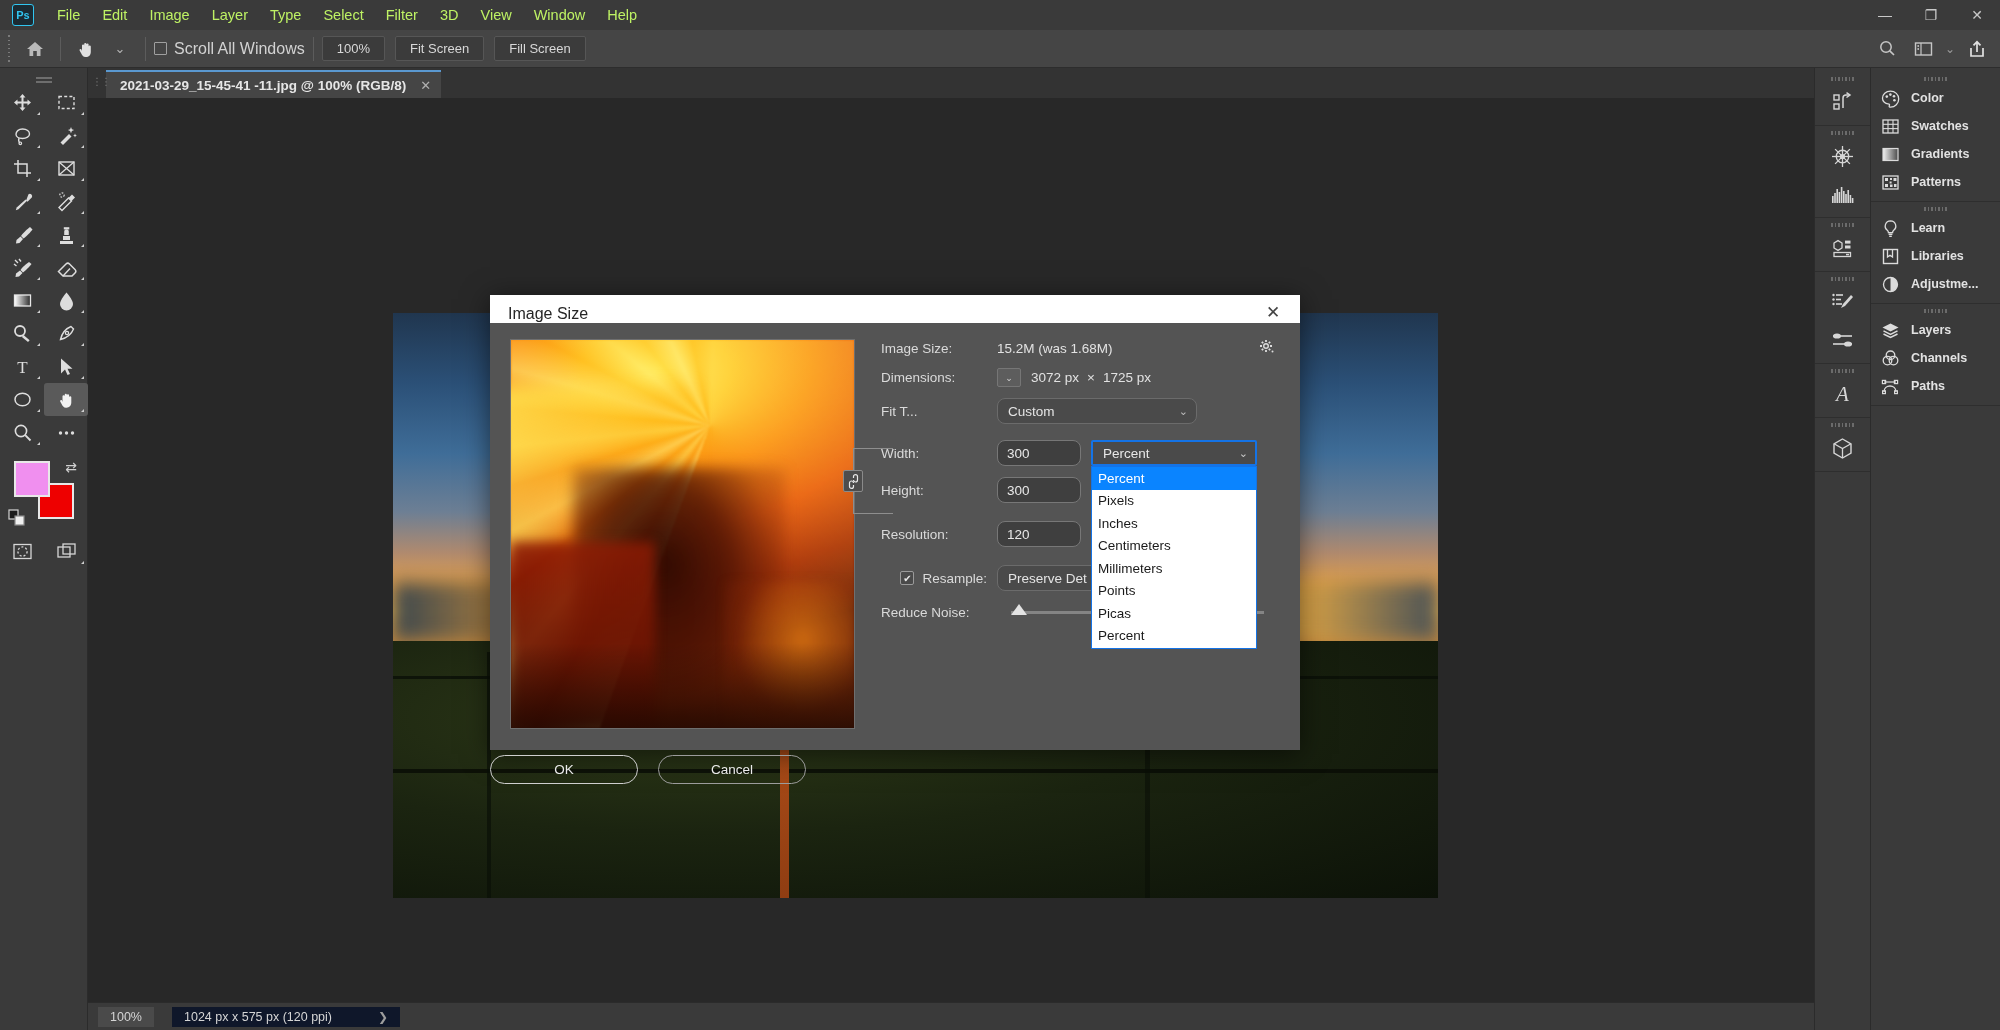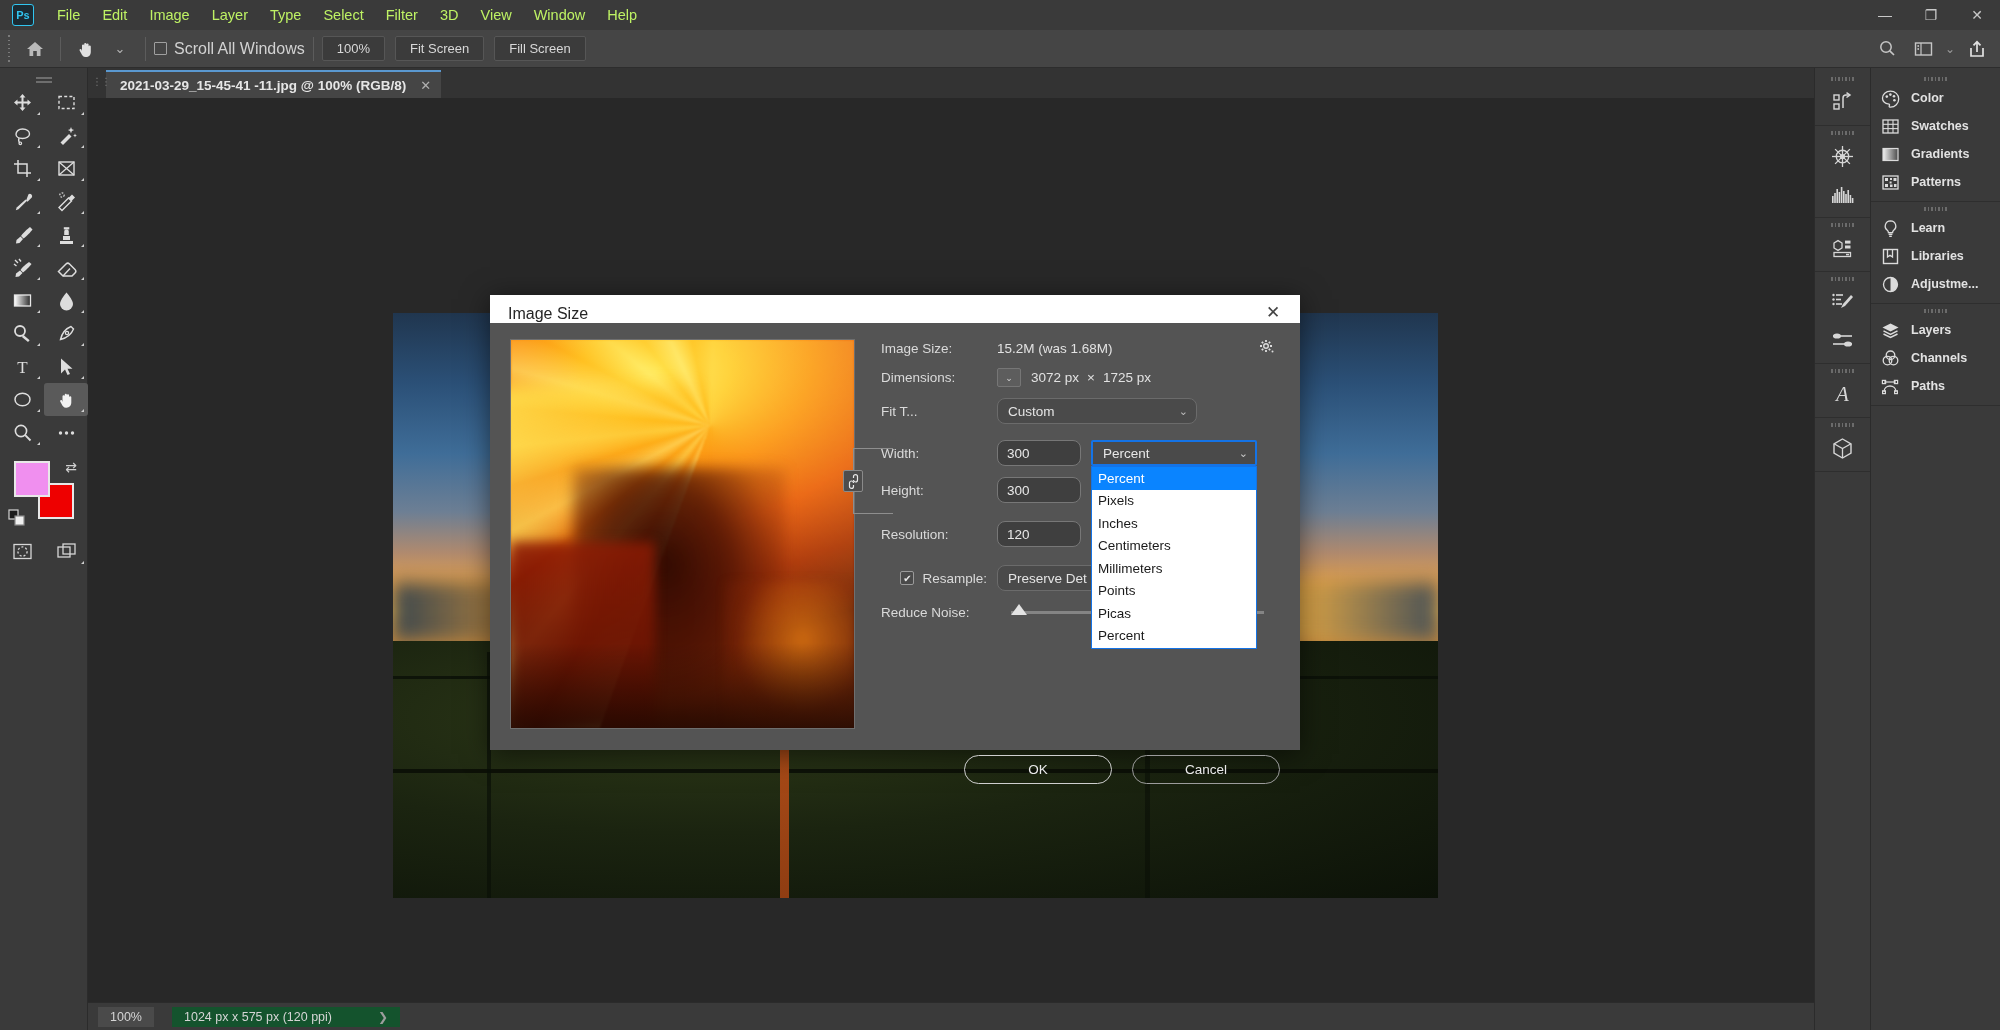--- a/index.html
+++ b/index.html
@@ -67,21 +67,21 @@
     padding:0 10px 0 14px; color:#e6e6e6; font-size:13.5px; font-weight:bold;
     border-top:2px solid #5a98d0; margin-left:12px; gap:14px; }
   .tab .x { color:#b0b0b0; font-size:13px; font-weight:normal; }
   .canvaswrap { flex:1; position:relative; overflow:hidden; }
   .photo { position:absolute; left:305px; top:215px; width:1045px; height:585px;
     overflow:hidden; }
   .statusbar { height:28px; background:#3a3a3a; display:flex; align-items:center;
     padding-left:10px; gap:0; border-top:1px solid #2b2b2b; }
   .sb-zoom { color:#d5d5d5; font-size:12.5px; background:#4a4a4a; padding:3px 10px;
     min-width:56px; text-align:center; }
-  .sb-info { color:#d5d5d5; font-size:12.5px; background:#14532d; padding:3px 12px;
+  .sb-info { color:#d5d5d5; font-size:12.5px; background:#0f172a; padding:3px 12px;
     margin-left:18px; display:flex; align-items:center; gap:46px; }
   .sb-info .arr { color:#9d9d9d; font-size:12px; }
 
   
   .rail-narrow { width:56px; background:#3a3a3a; border-left:1px solid #2b2b2b;
     padding-top:4px; }
   .rn-group { border-bottom:1px solid #2e2e2e; padding-bottom:4px; }
   .rn-grip { display:flex; justify-content:center; gap:2px; padding:5px 0 2px; }
   .rn-grip i { width:1.5px;height:4px;background:#6b6b6b;display:block;}
   .rn-ic { height:38px; display:flex; align-items:center; justify-content:center; color:#d5d5d5; }
@@ -125,21 +125,21 @@
     border-left:1px solid #8e8e8e; border-top:1px solid #8e8e8e; }
   .brk-bot { position:absolute; left:22px; top:52px; width:40px; height:22px;
     border-left:1px solid #8e8e8e; border-bottom:1px solid #8e8e8e; }
   .rs-chk { width:14px; height:14px; background:#4a4a4a; border:1px solid #9a9a9a;
     border-radius:2px; color:#eaeaea; font-size:10px; display:flex; align-items:center;
     justify-content:center; margin-right:8px; }
   .slider { flex:1; height:3px; background:#858585; position:relative; margin-right:16px; }
   .thumb { position:absolute; left:0; top:-7px; width:0; height:0;
     border-left:8px solid transparent; border-right:8px solid transparent;
     border-bottom:11px solid #e3e3e3; }
-  .dlg-btns { display:flex; justify-content:flex-end; gap:20px; padding:16px 20px 0 0;
+  .dlg-btns { display:flex; gap:20px; padding:16px 20px 0 0;
     margin-top:10px; }
   .pill { width:148px; height:29px; border:1px solid #cfcfcf; border-radius:15px;
     color:#eaeaea; font-size:13.5px; display:flex; align-items:center; justify-content:center; }
   .pill.cancel { border-color:#9c9c9c; }
 
   
   .dd-wrap { position:relative; width:166px; }
   .dd-head { height:26px; background:#4a4a4a; border:2px solid #1473e6; border-radius:2px;
     color:#e8e8e8; font-size:13.5px; display:flex; align-items:center;
     justify-content:space-between; padding:0 7px 0 10px; }

